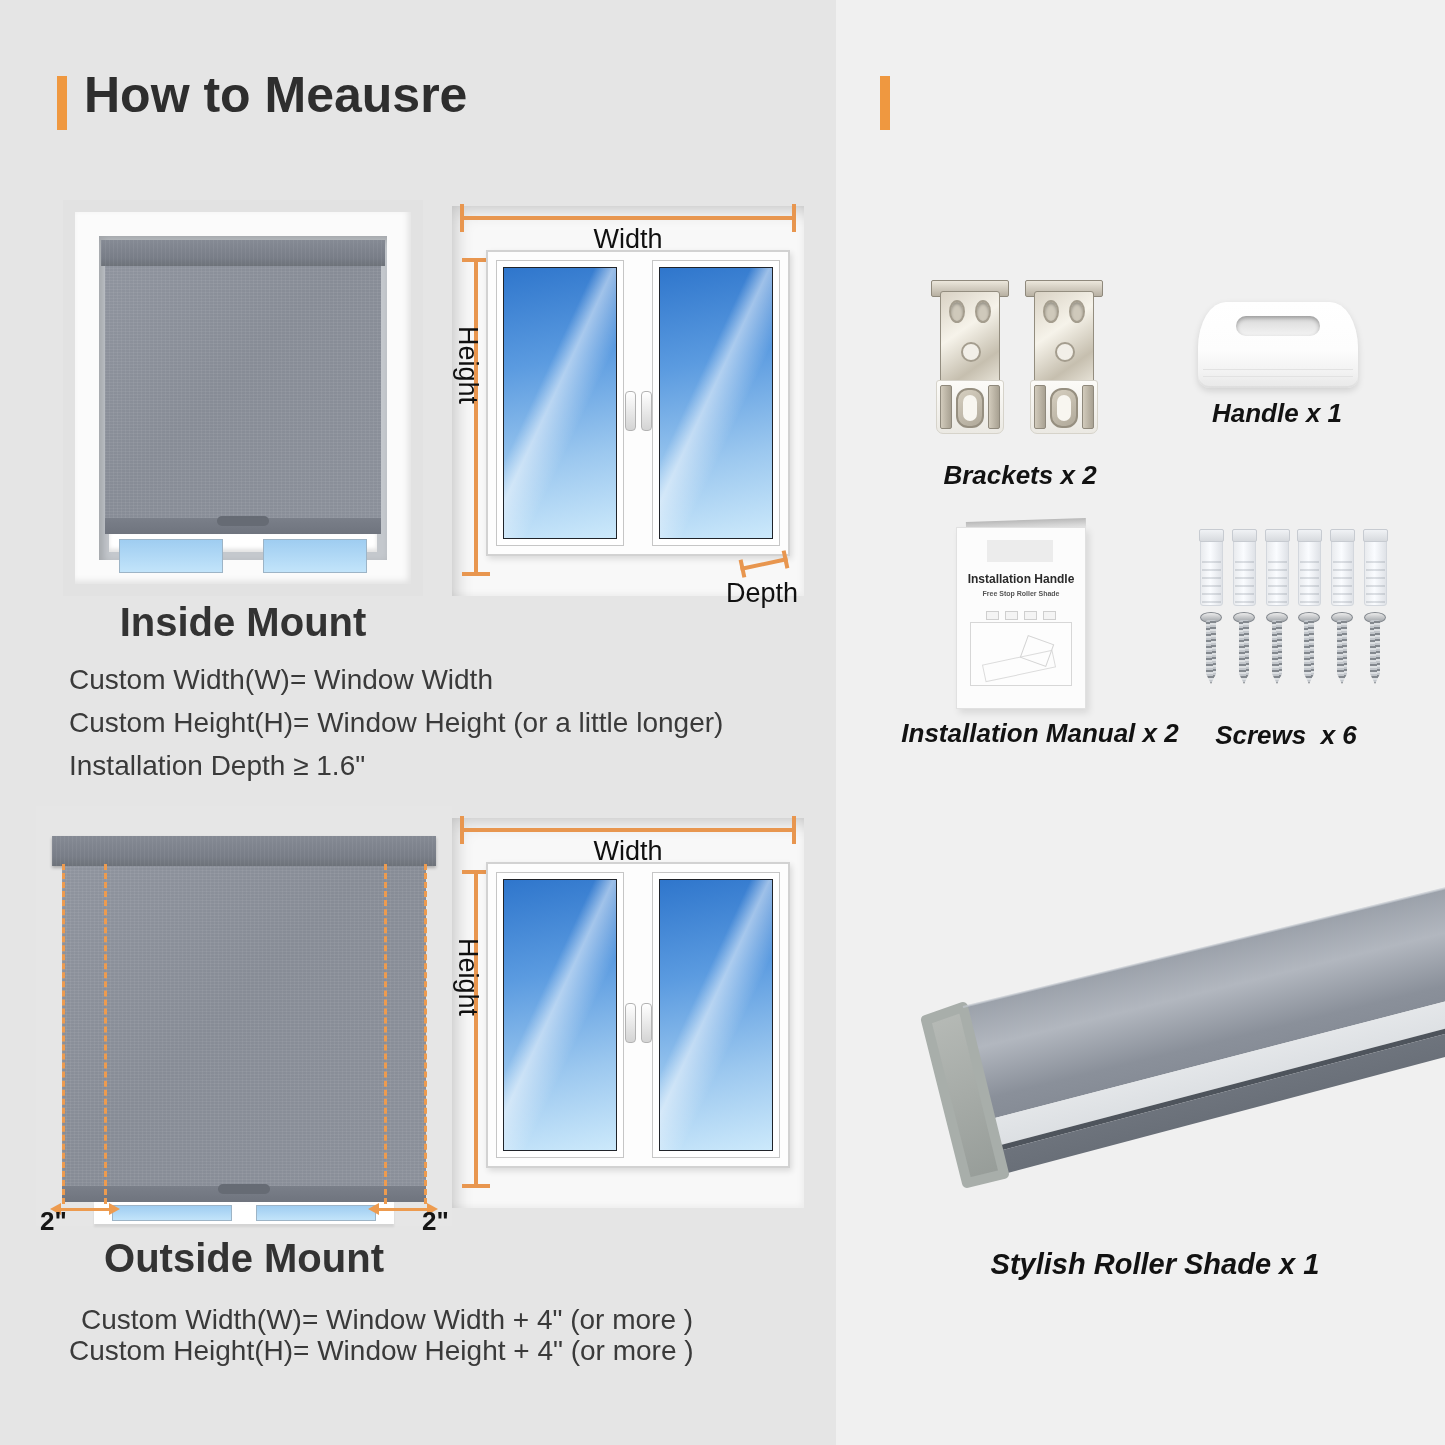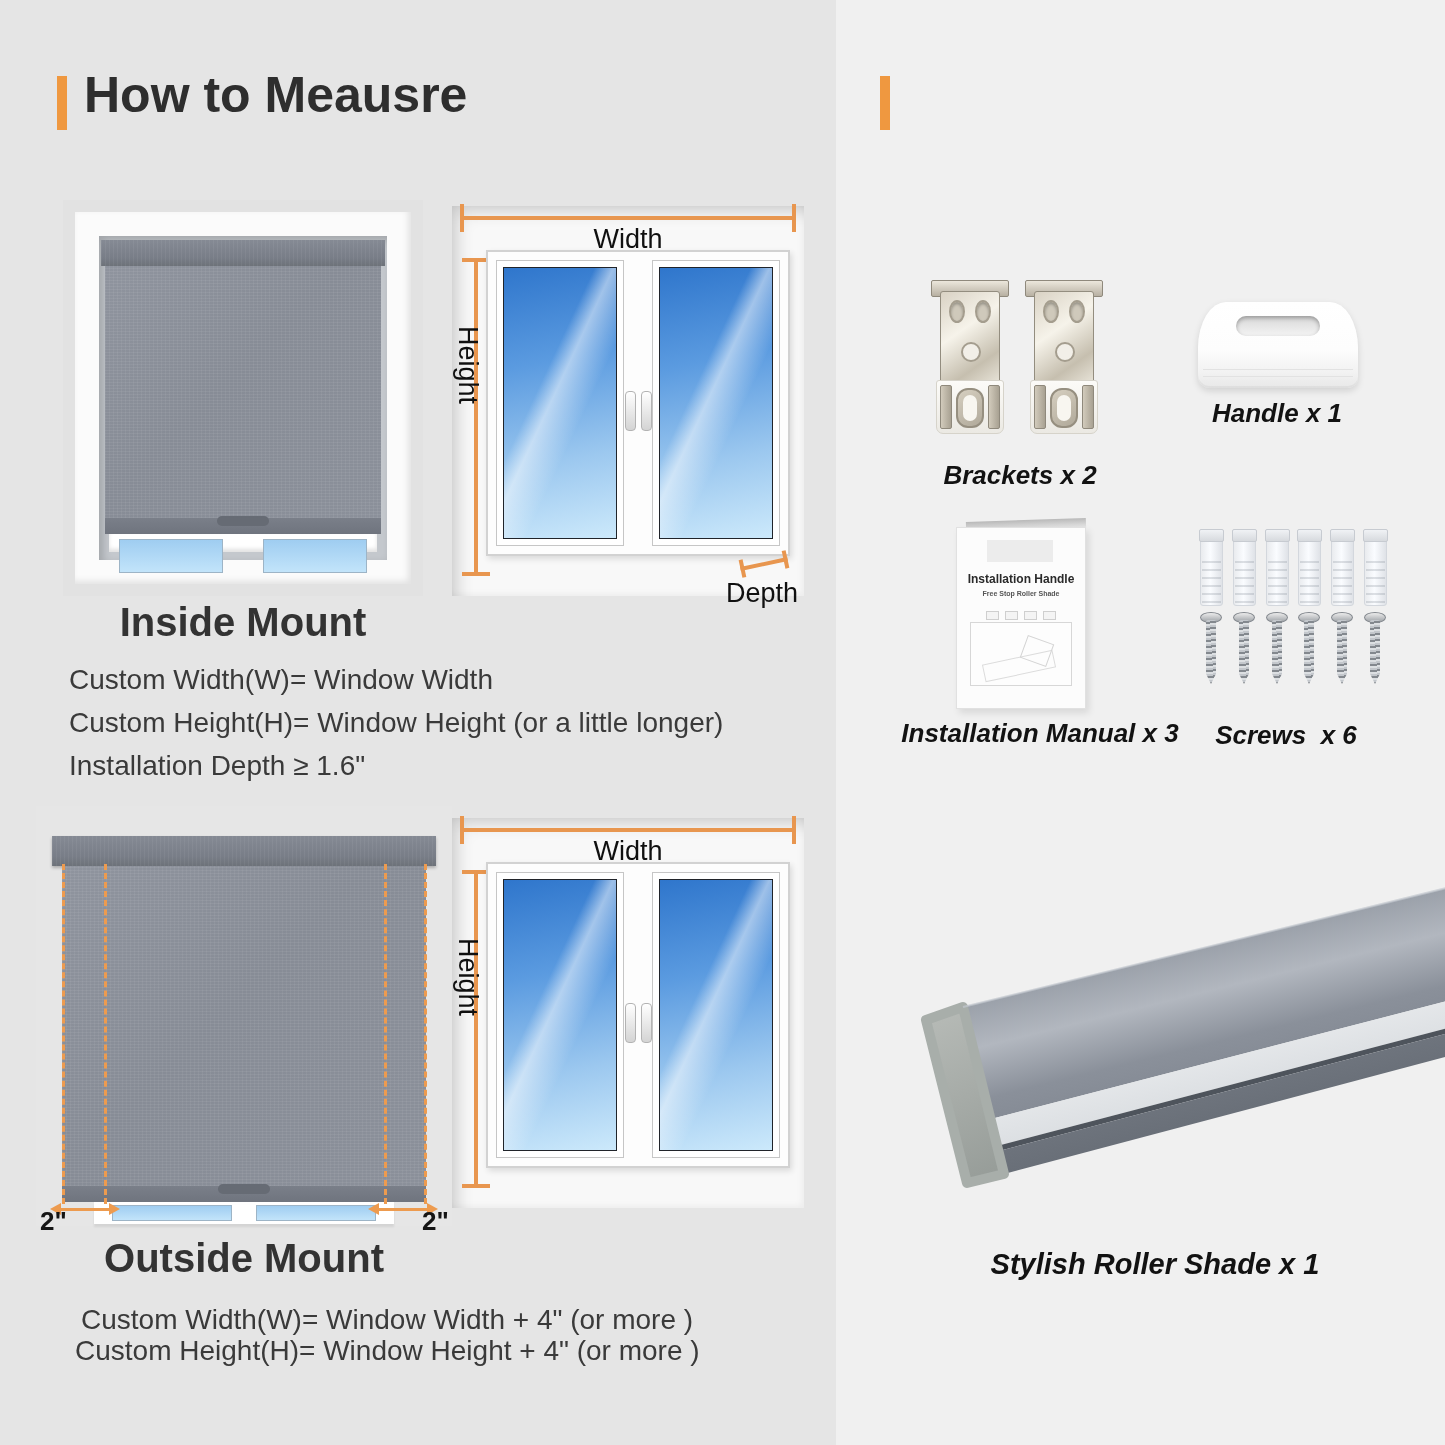--- a/index.html
+++ b/index.html
@@ -228,21 +228,21 @@
         <div class="dpanel r">
           <div class="dglass"></div>
         </div>
         <div class="dhandle hl"></div>
         <div class="dhandle hr"></div>
       </div>
     </div>
 
     <h2 class="mount-heading" style="left:36px;top:1236px;width:416px;margin:0;">Outside Mount</h2>
     <p class="copy-line" style="left:69px;top:1292px;margin:12px;">Custom Width(W)= Window Width + 4" (or more )</p>
-    <p class="copy-line" style="left:75px;top:1335px;margin:0;">Custom Height(H)= Window Height + 4" (or more )</p>
+    <p class="copy-line" style="left:69px;top:1335px;margin:0;">Custom Height(H)= Window Height + 4" (or more )</p>
   </section>
 
   <section class="panel right">
     <div class="accent-bar" style="left:44px;top:76px;"></div>
 
     <div class="bracket" style="left:97px;top:276px;">
       <div class="br-flange"></div>
       <div class="br-plate">
         <div class="br-hole h1"></div>
         <div class="br-hole h2"></div>
@@ -279,21 +279,21 @@
     <div class="manual-back"></div>
     <div class="manual-img">
       <div class="manual-blur"></div>
       <div class="manual-title">Installation Handle</div>
       <div class="manual-sub">Free Stop Roller Shade</div>
       <div class="manual-icons">
         <span class="m-ic"></span><span class="m-ic"></span><span class="m-ic"></span><span class="m-ic"></span>
       </div>
       <div class="manual-box"></div>
     </div>
-    <div class="item-label" style="left:44px;top:718px;width:320px;">Installation Manual x 3</div>
+    <div class="item-label" style="left:44px;top:718px;width:320px;">Installation Manual x 2</div>
 
     <div class="anchor" style="left:364px;top:530px;"></div>
     <div class="anchor" style="left:397px;top:530px;"></div>
     <div class="anchor" style="left:430px;top:530px;"></div>
     <div class="anchor" style="left:462px;top:530px;"></div>
     <div class="anchor" style="left:495px;top:530px;"></div>
     <div class="anchor" style="left:528px;top:530px;"></div>
     <div class="screw" style="left:364px;top:612px;">
         <div class="screw-shaft"></div>
       </div>

